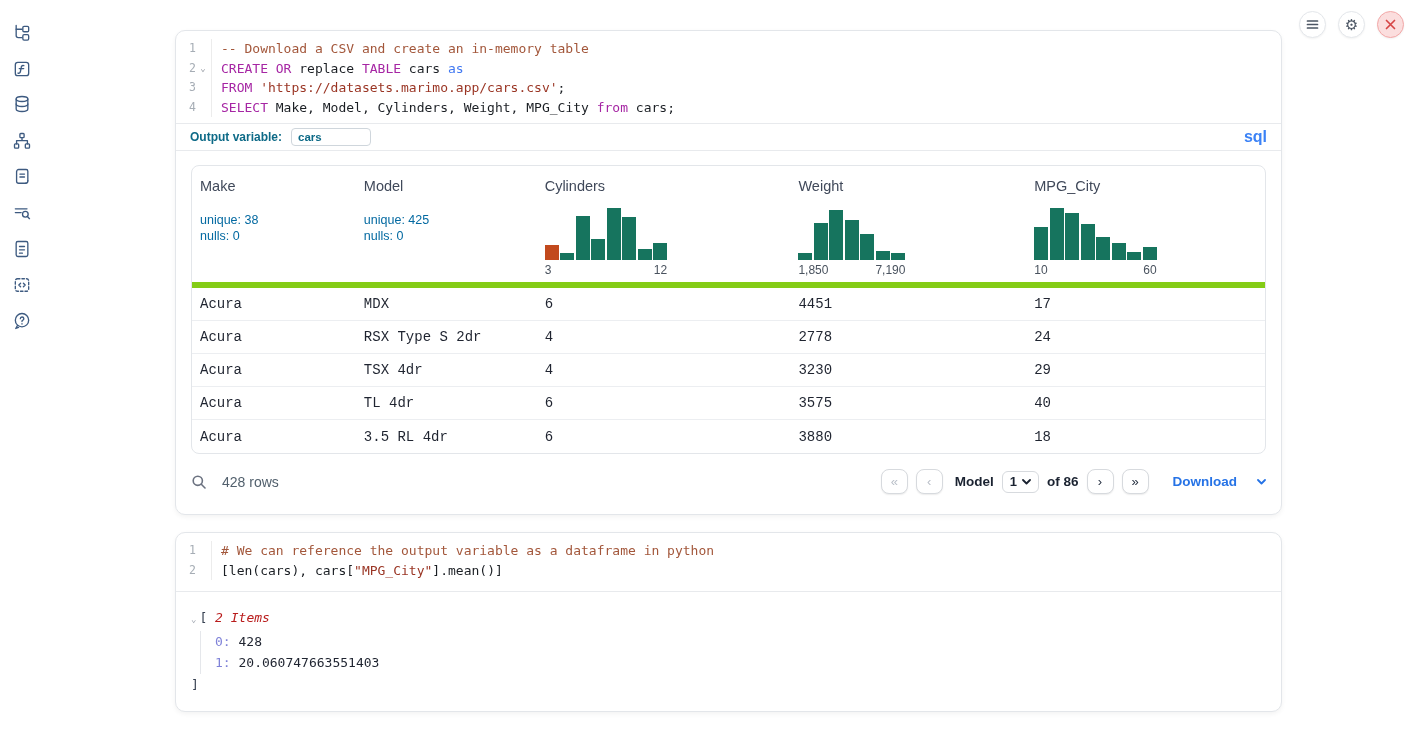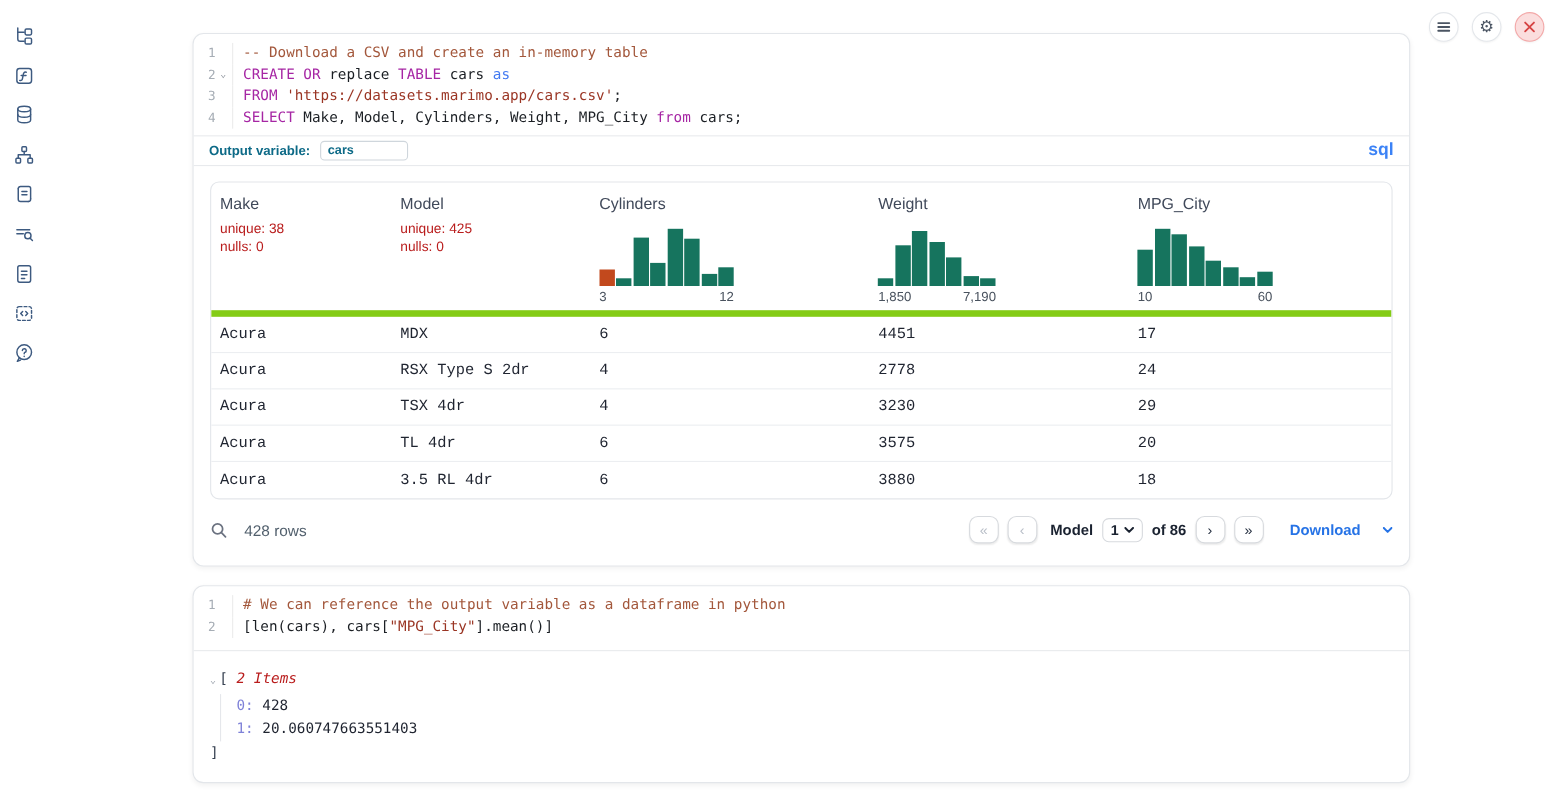--- a/index.html
+++ b/index.html
@@ -41,21 +41,21 @@
                 display:flex; align-items:center; padding:0 14px; gap:9px; }
   .outvar-label { color:#0d6a87; font-weight:bold; font-size:12px; }
   .outvar-input { width:80px; height:18px; border:1px solid #cfd6dc; border-radius:4px; padding:0 6px;
                   font-family:"Liberation Sans",sans-serif; font-size:11.5px; font-weight:bold; color:#0d6a87; }
   .sql-badge { margin-left:auto; color:#3b82f6; font-weight:bold; font-size:16px; }
   
   .table-wrap { margin:14px 15px 0; border:1px solid #e3e6ea; border-radius:8px; overflow:hidden; }
   .thead { display:flex; height:122px; border-bottom:6px solid #84cc16; }
   .hcol { position:relative; padding:12px 8px 0; }
   .hlabel { font-size:14.5px; color:#40495a; }
-  .hstats { margin-top:6px; font-size:12.5px; color:#b91c1c; line-height:16px; }
+  .hstats { margin-top:18px; font-size:12.5px; color:#0369a1; line-height:16px; }
   .hist { position:absolute; left:8px; bottom:5px; }
   .bars { display:flex; align-items:flex-end; gap:1.5px; height:52px; }
   .bar { width:14px; }
   .hlabels { display:flex; justify-content:space-between; font-size:12px; color:#49525e; margin-top:3px; }
   .tc0{width:164px}.tc1{width:181px}.tc2{width:254px}.tc3{width:236px}.tc4{width:239px}
   .trow { display:flex; height:33px; align-items:center; border-bottom:1px solid #eceef1; font-size:14px; color:#1f2430;font-family:Liberation Mono, monospace; }
   .trow:last-child { border-bottom:none; }
   .tcell { padding-left:8px; }
   
   .tfooter { display:flex; align-items:center; padding:15px 15px 0; }
@@ -296,21 +296,21 @@
           <div class="tcell tc1">TSX 4dr</div>
           <div class="tcell tc2">4</div>
           <div class="tcell tc3">3230</div>
           <div class="tcell tc4">29</div>
         </div>
         <div class="trow">
           <div class="tcell tc0">Acura</div>
           <div class="tcell tc1">TL 4dr</div>
           <div class="tcell tc2">6</div>
           <div class="tcell tc3">3575</div>
-          <div class="tcell tc4">20</div>
+          <div class="tcell tc4">40</div>
         </div>
         <div class="trow">
           <div class="tcell tc0">Acura</div>
           <div class="tcell tc1">3.5 RL 4dr</div>
           <div class="tcell tc2">6</div>
           <div class="tcell tc3">3880</div>
           <div class="tcell tc4">18</div>
         </div>
       </div>
   </div>

